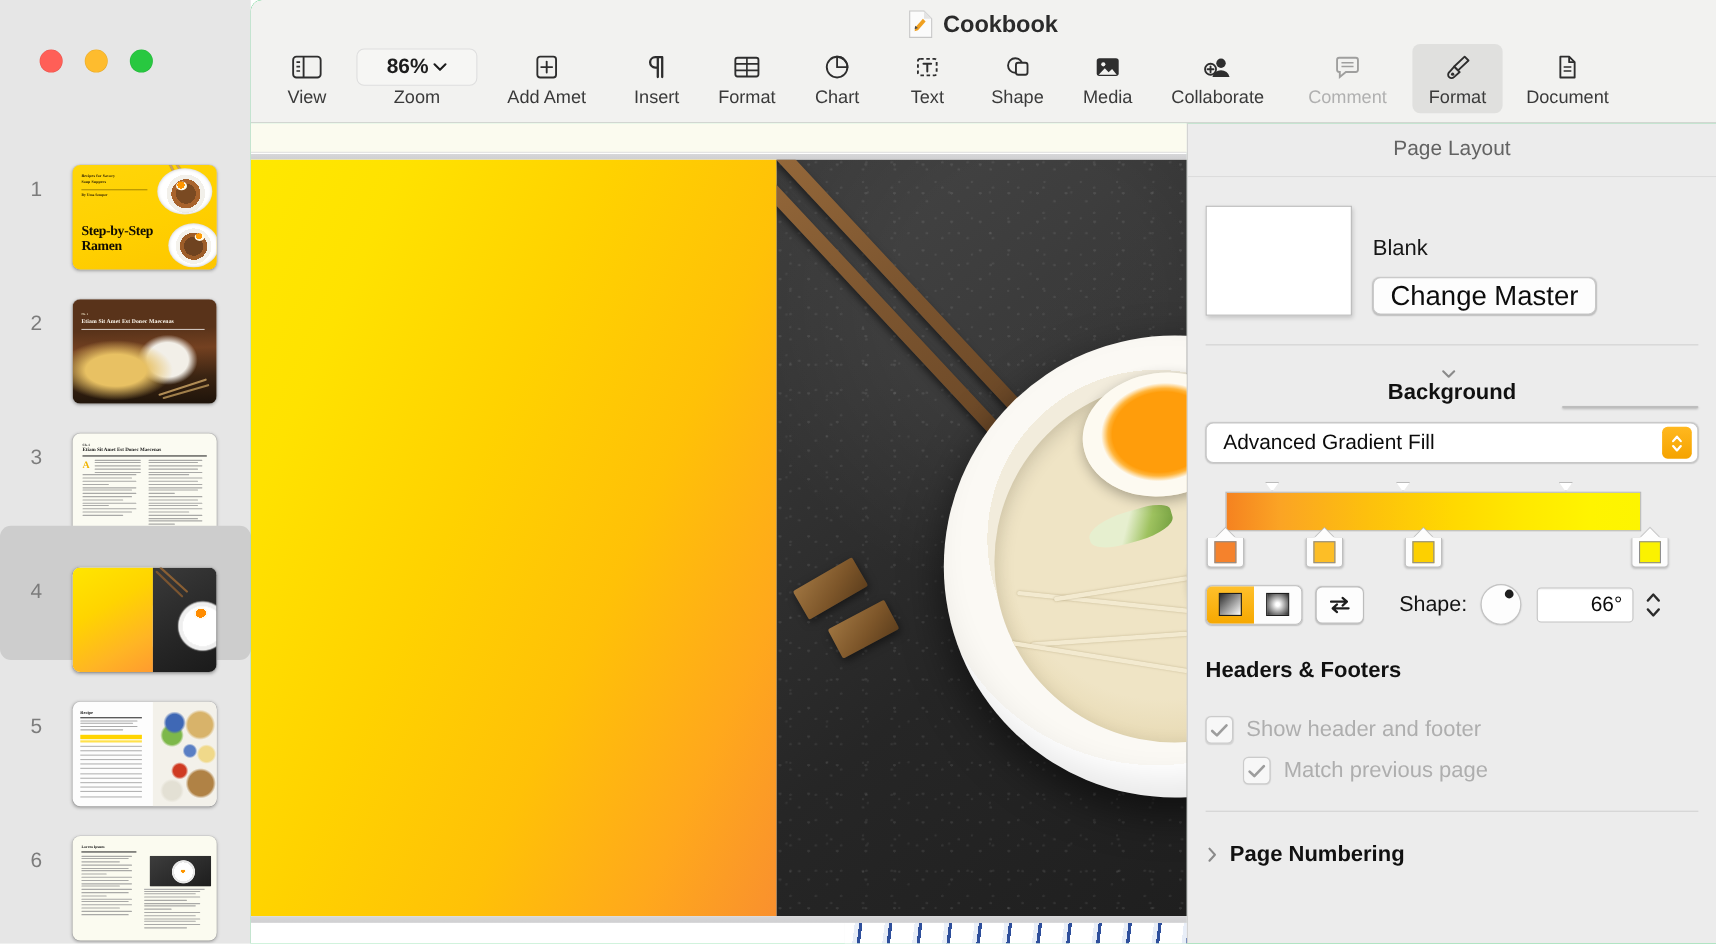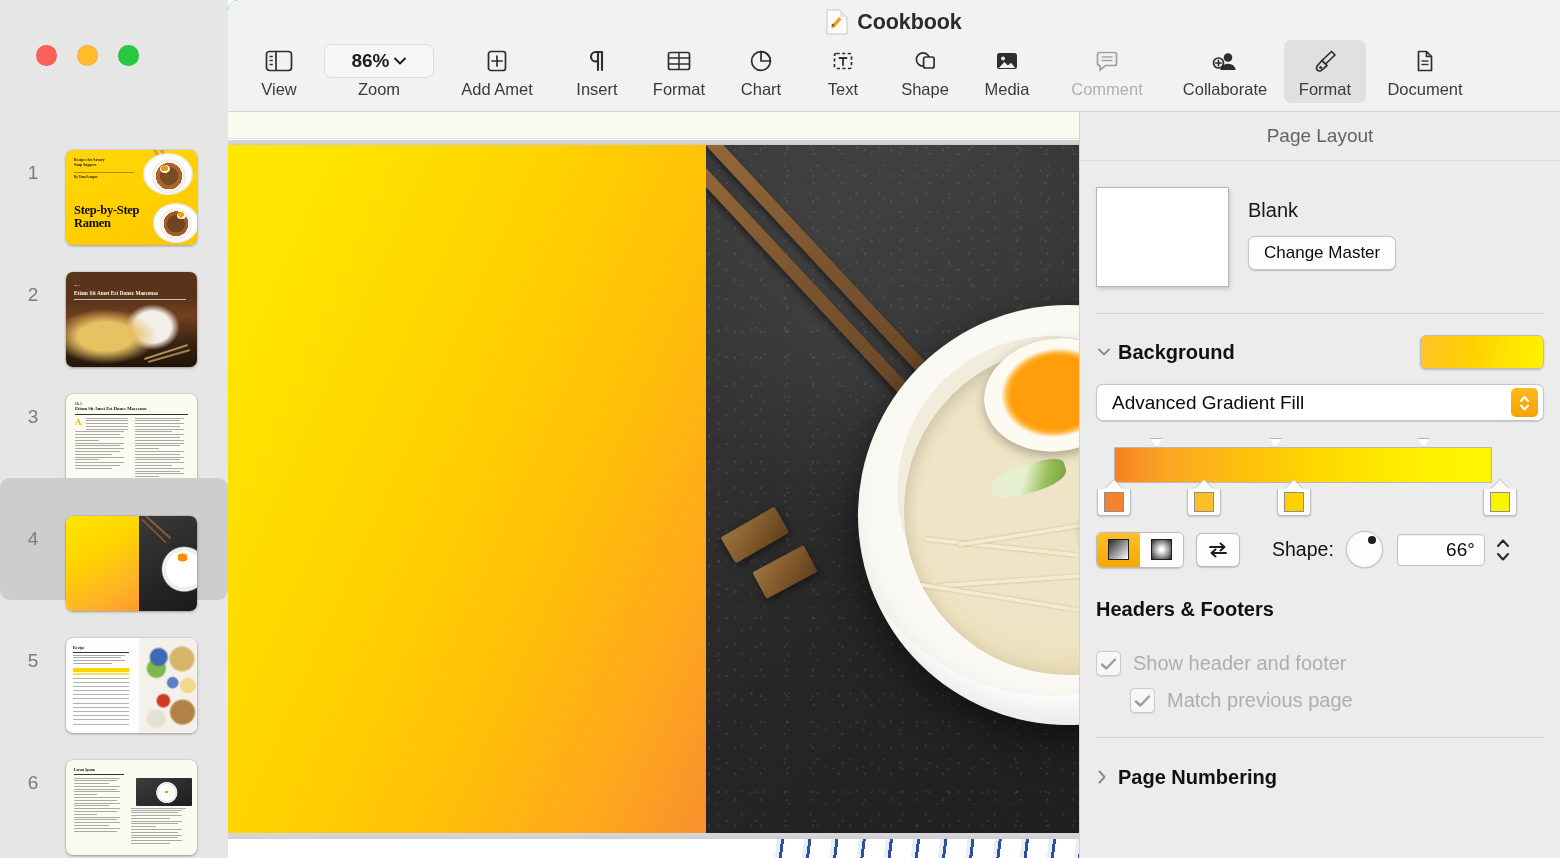--- a/index.html
+++ b/index.html
@@ -332,32 +332,32 @@
   }
   #master-row {
     display:flex; align-items:flex-start; padding:26px 0 0 16px; gap:19px;
   }
   #master-thumb {
     width:133px; height:100px; background:#fff;
     border:1px solid #b7b7b7;
     box-shadow:1px 2px 4px rgba(0,0,0,.17);
     flex:none;
   }
-  #master-name { font-size:20px; color:#171717; margin:12px 0 14px 0; }
+  #master-name { font-size:20px; color:#171717; margin:28px 0 14px 0; }
   #change-master {
     display:inline-flex; align-items:center; justify-content:center;
     height:34px; padding:0 15px;
     background:#fdfdfd; border:.5px solid #c8c8c8; border-radius:7px;
     box-shadow:0 .5px 1.2px rgba(0,0,0,.20);
-    font-size:17px; color:#0c0c0c; cursor:default;
+    font-size:25px; color:#0c0c0c; cursor:default;
   }
   .divider { height:1px; background:#d2d2d2; margin:26px 16px 0 16px; }
 
   #bg-header {
-    display:flex; align-items:center; padding:0 16px; margin-top:20px; height:36px;
+    display:flex; align-items:center; padding:0 16px; margin-top:20px; height:36px;flex-direction:column;
   }
   .disclose { width:22px; display:flex; align-items:center; justify-content:flex-start; cursor:default; }
   #bg-label { font-size:20px; font-weight:bold; color:#111; }
   #bg-swatch {
     margin-left:auto; width:124px; height:34px; border-radius:6px;
     background:linear-gradient(100deg,#ffc327 0%, #ffd000 42%, #ffe500 72%, #fff000 100%);
     border:.5px solid #bdbdbd;
     box-shadow:0 1px 2px rgba(0,0,0,.22);
     cursor:default;
   }
@@ -759,41 +759,41 @@
           <div class="ic">
             <svg width="28" height="26" viewBox="0 0 28 26">
                 <rect x="4" y="5" width="20" height="16" rx="2.5" fill="#2e2e2e"></rect>
                 <circle cx="10" cy="10.5" r="1.9" fill="#f2f2f0"></circle>
                 <path d="M5.8 20l5.6-6 3.4 3.6 3.2-2.8 4.2 5.2z" fill="#f2f2f0"></path>
               </svg>
           </div>
           <div class="lb">Media</div>
         </div>
 
-        <div class="tb wide disabled">
-          <div class="ic">
-            <svg width="28" height="26" viewBox="0 0 28 26">
-                <path d="M4.5 6.5a2 2 0 0 1 2-2h15a2 2 0 0 1 2 2v9a2 2 0 0 1-2 2h-9l-5.5 4.5V17.5h-.5a2 2 0 0 1-2-2z" fill="none" stroke="#2e2e2e" stroke-width="1.7"></path>
-                <line x1="8.5" y1="9" x2="19.5" y2="9" stroke="#2e2e2e" stroke-width="1.4"></line>
-                <line x1="8.5" y1="12.5" x2="19.5" y2="12.5" stroke="#2e2e2e" stroke-width="1.4"></line>
-              </svg>
-          </div>
-          <div class="lb">Comment</div>
-        </div>
-
         <div class="tb wide">
           <div class="ic">
             <svg width="30" height="26" viewBox="0 0 30 26">
                 <circle cx="18" cy="9.5" r="4.3" fill="#2e2e2e"></circle>
                 <path d="M10.2 22a8 8 0 0 1 15.6 0z" fill="#2e2e2e"></path>
                 <circle cx="8.5" cy="15" r="5" fill="#f2f2f0" stroke="#2e2e2e" stroke-width="1.7"></circle>
                 <path d="M8.5 12.3v5.4M5.8 15h5.4" stroke="#2e2e2e" stroke-width="1.7" stroke-linecap="round"></path>
               </svg>
           </div>
           <div class="lb">Collaborate</div>
+        </div>
+
+        <div class="tb wide disabled">
+          <div class="ic">
+            <svg width="28" height="26" viewBox="0 0 28 26">
+                <path d="M4.5 6.5a2 2 0 0 1 2-2h15a2 2 0 0 1 2 2v9a2 2 0 0 1-2 2h-9l-5.5 4.5V17.5h-.5a2 2 0 0 1-2-2z" fill="none" stroke="#2e2e2e" stroke-width="1.7"></path>
+                <line x1="8.5" y1="9" x2="19.5" y2="9" stroke="#2e2e2e" stroke-width="1.4"></line>
+                <line x1="8.5" y1="12.5" x2="19.5" y2="12.5" stroke="#2e2e2e" stroke-width="1.4"></line>
+              </svg>
+          </div>
+          <div class="lb">Comment</div>
         </div>
 
         <div class="tb active">
           <div class="ic">
             <svg width="28" height="26" viewBox="0 0 28 26">
                 <path d="M20.5 3.5l3.5 3.5-9.5 9-3.5-3.5z" fill="none" stroke="#2e2e2e" stroke-width="1.7" stroke-linejoin="round"></path>
                 <path d="M11 12.5l-4.6 5.2a3.1 3.1 0 1 0 4.4 4.4l5.2-4.6z" fill="none" stroke="#2e2e2e" stroke-width="1.7" stroke-linejoin="round"></path>
                 <circle cx="9.6" cy="19.4" r="1.5" fill="#2e2e2e"></circle>
               </svg>
           </div>

